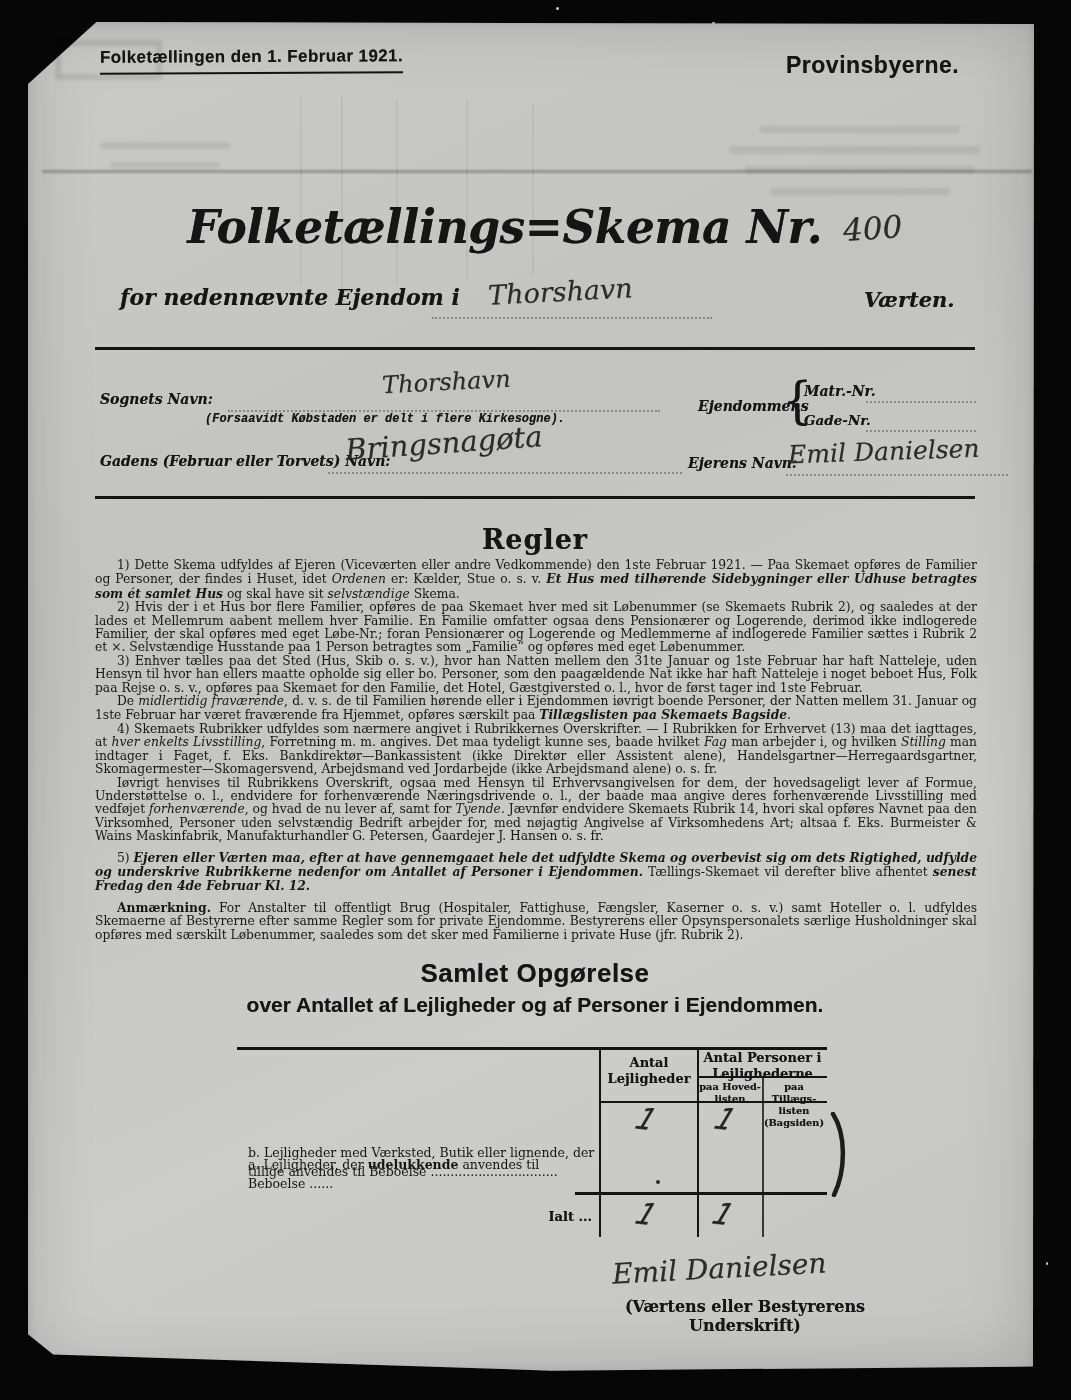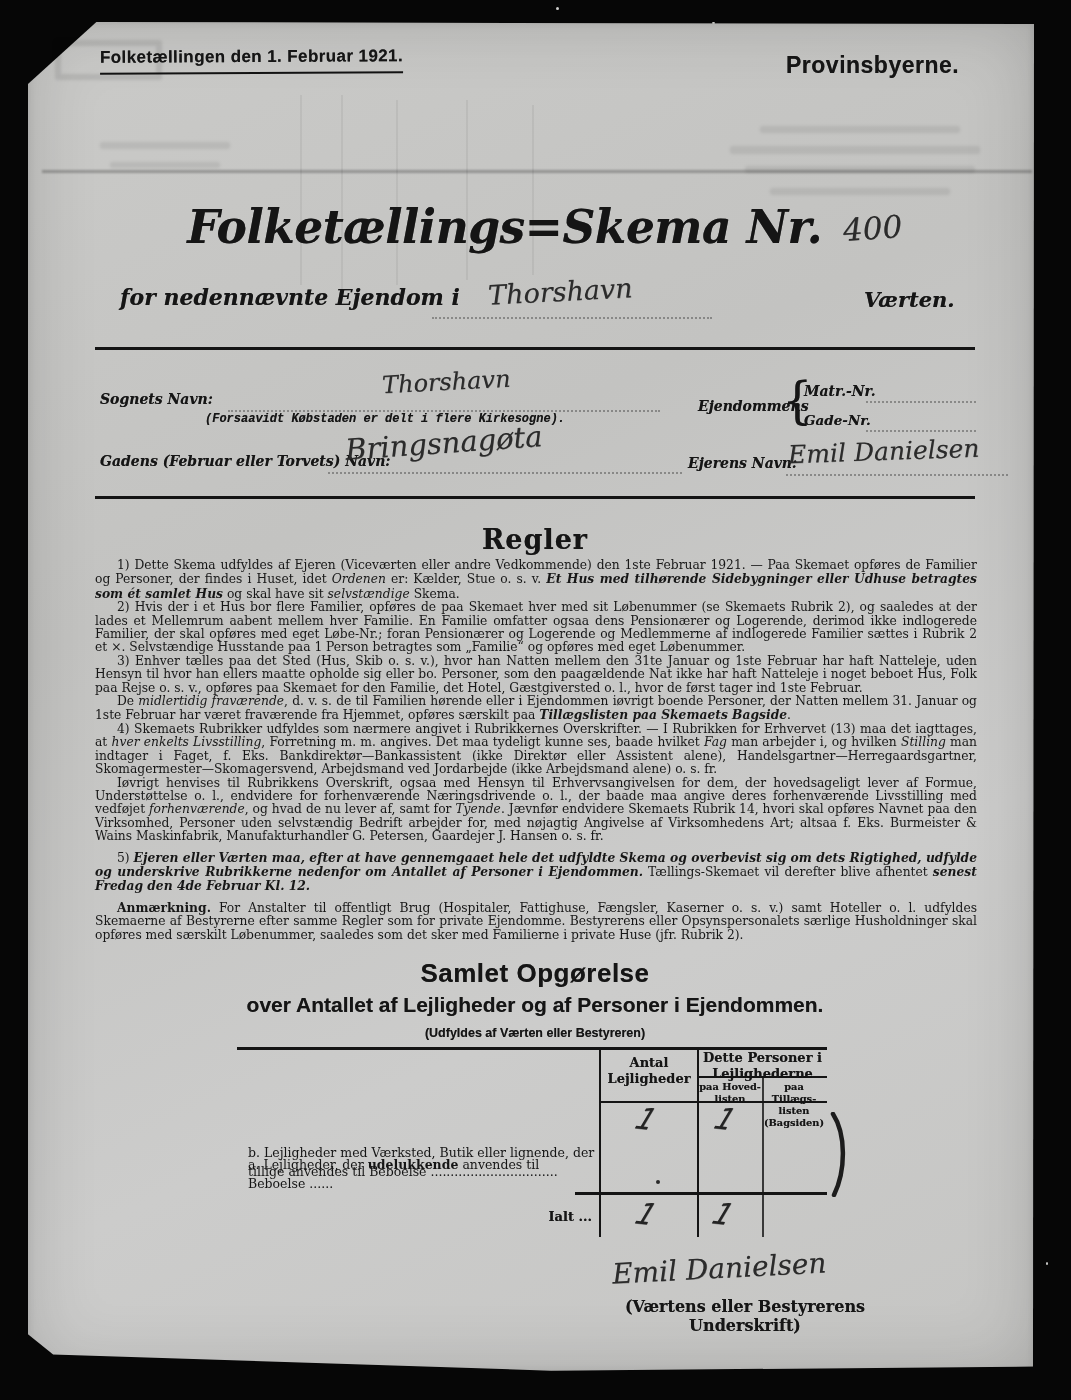--- a/index.html
+++ b/index.html
@@ -120,32 +120,31 @@
     <p><span>3)  Enhver tælles paa det Sted (Hus, Skib o. s. v.), hvor han Natten mellem den 31te Januar og 1ste Februar har haft Natteleje, uden Hensyn til hvor han ellers maatte opholde sig eller bo.  Personer, som den paagældende Nat ikke har haft Natteleje i noget beboet Hus, Folk paa Rejse o. s. v., opføres paa Skemaet for den Familie, det Hotel, Gæstgiversted o. l., hvor de først tager ind 1ste Februar.</span></p>
     <p><span>De </span><span class="seg-i">midlertidig fraværende</span><span>, d. v. s. de til Familien hørende eller i Ejendommen iøvrigt boende Personer, der Natten mellem 31. Januar og 1ste Februar har været fraværende fra Hjemmet, opføres særskilt paa </span><span class="seg-i seg-b">Tillægslisten paa Skemaets Bagside</span><span>.</span></p>
     <p><span>4)  Skemaets Rubrikker udfyldes som nærmere angivet i Rubrikkernes Overskrifter. — I Rubrikken for Erhvervet (13) maa det iagttages, at </span><span class="seg-i">hver enkelts Livsstilling</span><span>, Forretning m. m. angives.  Det maa tydeligt kunne ses, baade hvilket </span><span class="seg-i">Fag</span><span> man arbejder i, og hvilken </span><span class="seg-i">Stilling</span><span> man indtager i Faget, f. Eks. Bankdirektør—Bankassistent (ikke Direktør eller Assistent alene), Handelsgartner—Herregaardsgartner, Skomagermester—Skomagersvend, Arbejdsmand ved Jordarbejde (ikke Arbejdsmand alene) o. s. fr.</span></p>
     <p><span>Iøvrigt henvises til Rubrikkens Overskrift, ogsaa med Hensyn til Erhvervsangivelsen for dem, der hovedsageligt lever af Formue, Understøttelse o. l., endvidere for forhenværende Næringsdrivende o. l., der baade maa angive deres forhenværende Livsstilling med vedføjet </span><span class="seg-i">forhenværende</span><span>, og hvad de nu lever af, samt for </span><span class="seg-i">Tyende</span><span>.  Jævnfør endvidere Skemaets Rubrik 14, hvori skal opføres Navnet paa den Virksomhed, Personer uden selvstændig Bedrift arbejder for, med nøjagtig Angivelse af Virksomhedens Art; altsaa f. Eks. Burmeister &amp; Wains Maskinfabrik, Manufakturhandler G. Petersen, Gaardejer J. Hansen o. s. fr.</span></p>
     <p class="gap"><span>5)  </span><span class="seg-i seg-b">Ejeren eller Værten maa, efter at have gennemgaaet hele det udfyldte Skema og overbevist sig om dets Rigtighed, udfylde og underskrive Rubrikkerne nedenfor om Antallet af Personer i Ejendommen.</span><span>  Tællings-Skemaet vil derefter blive afhentet </span><span class="seg-i seg-b">senest Fredag den 4de Februar Kl. 12.</span></p>
     <p class="gap"><span class="seg-b">Anmærkning.</span><span>  For Anstalter til offentligt Brug (Hospitaler, Fattighuse, Fængsler, Kaserner o. s. v.) samt Hoteller o. l. udfyldes Skemaerne af Bestyrerne efter samme Regler som for private Ejendomme.  Bestyrerens eller Opsynspersonalets særlige Husholdninger skal opføres med særskilt Løbenummer, saaledes som det sker med Familierne i private Huse (jfr. Rubrik 2).</span></p>
   </div>
 
   <div class="abs sans ink sam-h1">Samlet Opgørelse</div>
   <div class="abs sans ink sam-h2">over Antallet af Lejligheder og af Personer i Ejendommen.</div>
-  <div class="abs sans ink sam-h3">(Udfyldes af Værten eller Bestyreren)</div>
 
   <div class="abs rule" style="left:237px;top:1047px;width:590px;height:3px;"></div>
   <div class="abs rule" style="left:698px;top:1076px;width:129px;height:1.5px;"></div>
   <div class="abs rule" style="left:600px;top:1101px;width:227px;height:2px;"></div>
   <div class="abs rule" style="left:575px;top:1192px;width:252px;height:2.5px;"></div>
   <div class="abs rule" style="left:599px;top:1047px;width:2px;height:190px;"></div>
   <div class="abs rule" style="left:697px;top:1047px;width:2px;height:190px;"></div>
   <div class="abs rule" style="left:762px;top:1077px;width:1.5px;height:160px;background:rgba(20,20,20,.8);"></div>
 
   <div class="abs ink th" style="left:604px;top:1055px;width:90px;font-size:13px;">Antal Lejligheder</div>
-  <div class="abs ink th" style="left:700px;top:1050px;width:125px;font-size:13px;">Dette Personer i Lejlighederne</div>
+  <div class="abs ink th" style="left:700px;top:1050px;width:125px;font-size:13px;">Antal Personer i Lejlighederne</div>
   <div class="abs ink th" style="left:699px;top:1081px;width:62px;font-size:9.8px;">paa Hoved-listen</div>
   <div class="abs ink th" style="left:763px;top:1081px;width:62px;font-size:9.8px;">paa Tillægs-listen (Bagsiden)</div>
 
   <div class="abs rowlbl" style="left:248px;top:1155px;width:348px;"><span>a.  Lejligheder, der </span><span class="seg-b">udelukkende</span><span> anvendes til Beboelse ......</span></div>
   <div class="abs rowlbl" style="left:248px;top:1143px;width:352px;"><span>b.  Lejligheder med Værksted, Butik eller lignende, der tillige anvendes til Beboelse ................................</span></div>
   <div class="abs ink" style="left:500px;top:1209px;width:92px;text-align:right;font-size:13px;font-weight:bold;">Ialt ...</div>
 
   <div class="abs hand-one" style="left:637px;top:1102px;">1</div>
   <div class="abs hand-one" style="left:716px;top:1102px;">1</div>
   <div class="abs hand-one" style="left:637px;top:1197px;">1</div>

